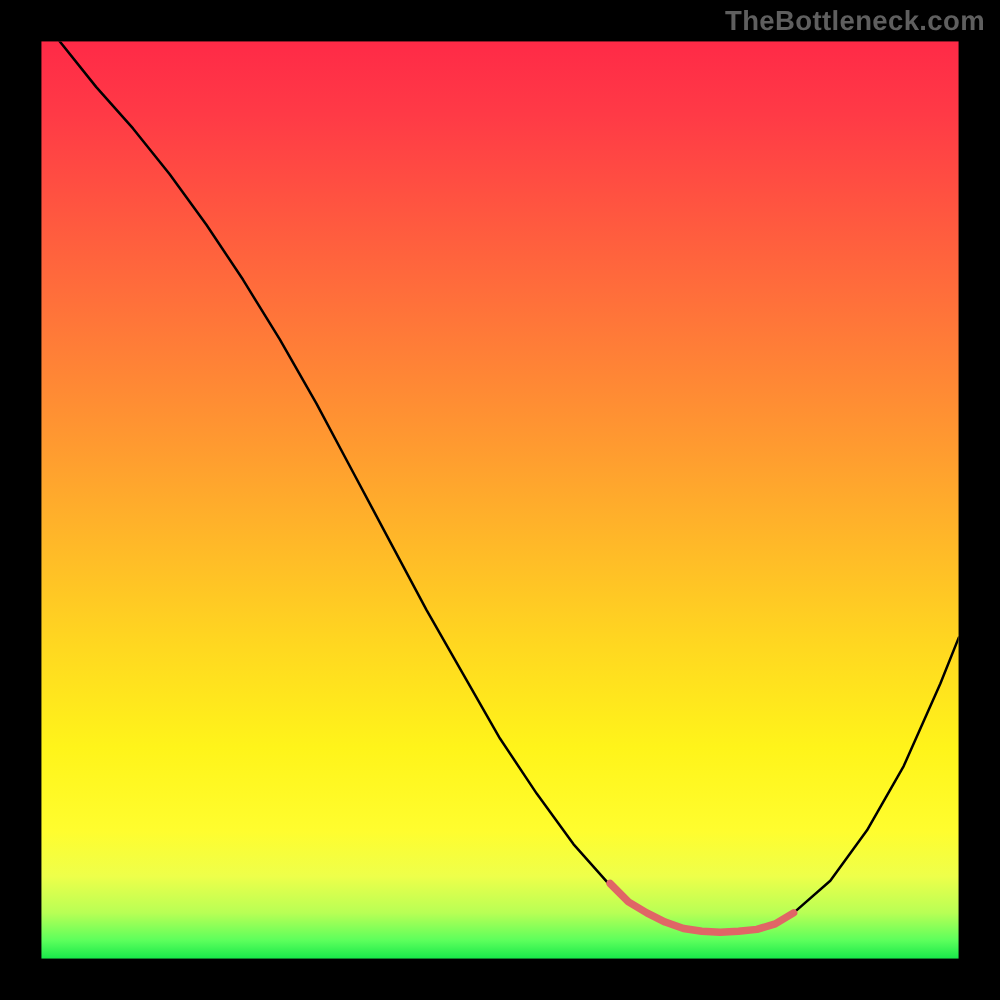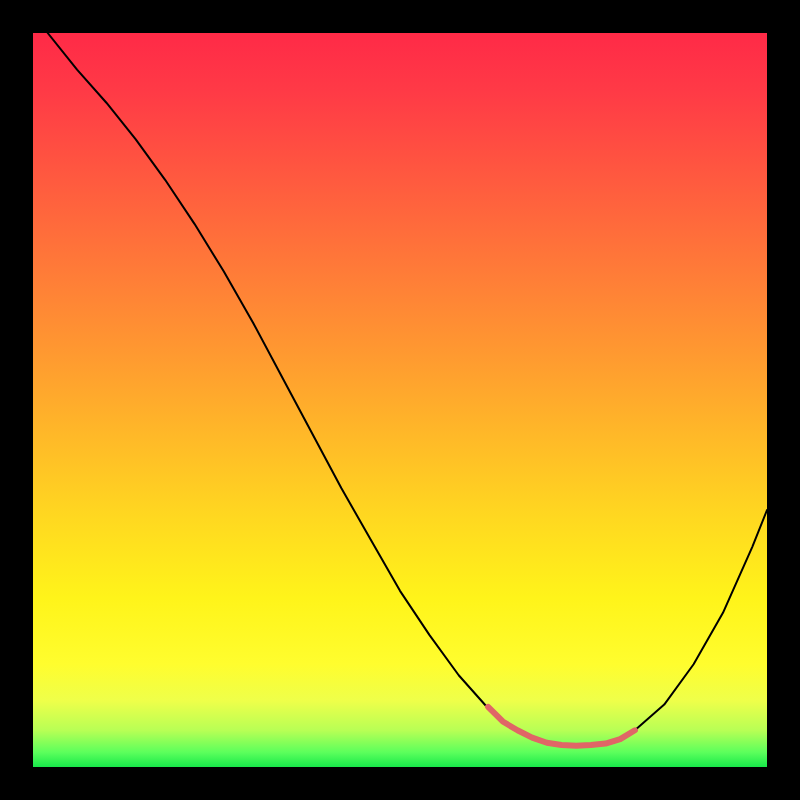--- a/index.html
+++ b/index.html
@@ -62,20 +62,21 @@
     width: 734px;
     height: 734px;
     display: block;
   }
 </style>
 </head>
 <body>
 
 <div class="frame">
 
+  <div class="watermark">TheBottleneck.com</div>
 
   <div class="plot-area">
     <div class="gradient"></div>
     <svg class="overlay" viewBox="0 0 734 734" preserveAspectRatio="none">
       <g id="series-layer">
           <path d="M14.68 0.00 L44.04 36.70 L73.40 69.73 L102.76 106.43 L132.12 146.80 L161.48 190.84 L190.84 238.55 L220.20 289.93 L249.56 344.98 L278.92 400.03 L308.28 455.08 L337.64 506.46 L367.00 557.84 L396.36 601.88 L425.72 642.25 L455.08 675.28 L469.76 688.49 L484.44 697.30 L499.12 704.64 L513.80 709.78 L528.48 711.98 L543.16 712.71 L557.84 711.98 L572.52 710.51 L587.20 706.11 L601.88 697.30 L631.24 671.61 L660.60 631.24 L689.96 579.86 L719.32 513.80 L734.00 477.10" fill="none" stroke="#000000" stroke-width="2" stroke-linecap="round" stroke-linejoin="round"></path>
           <path d="M455.08 673.81 L469.76 688.49 L484.44 697.30 L499.12 704.64 L513.80 709.78 L528.48 711.98 L543.16 712.71 L557.84 711.98 L572.52 710.51 L587.20 706.11 L601.88 697.30" fill="none" stroke="#e06666" stroke-width="6" stroke-linecap="round" stroke-linejoin="round"></path>
         </g>
     </svg>
   </div>

